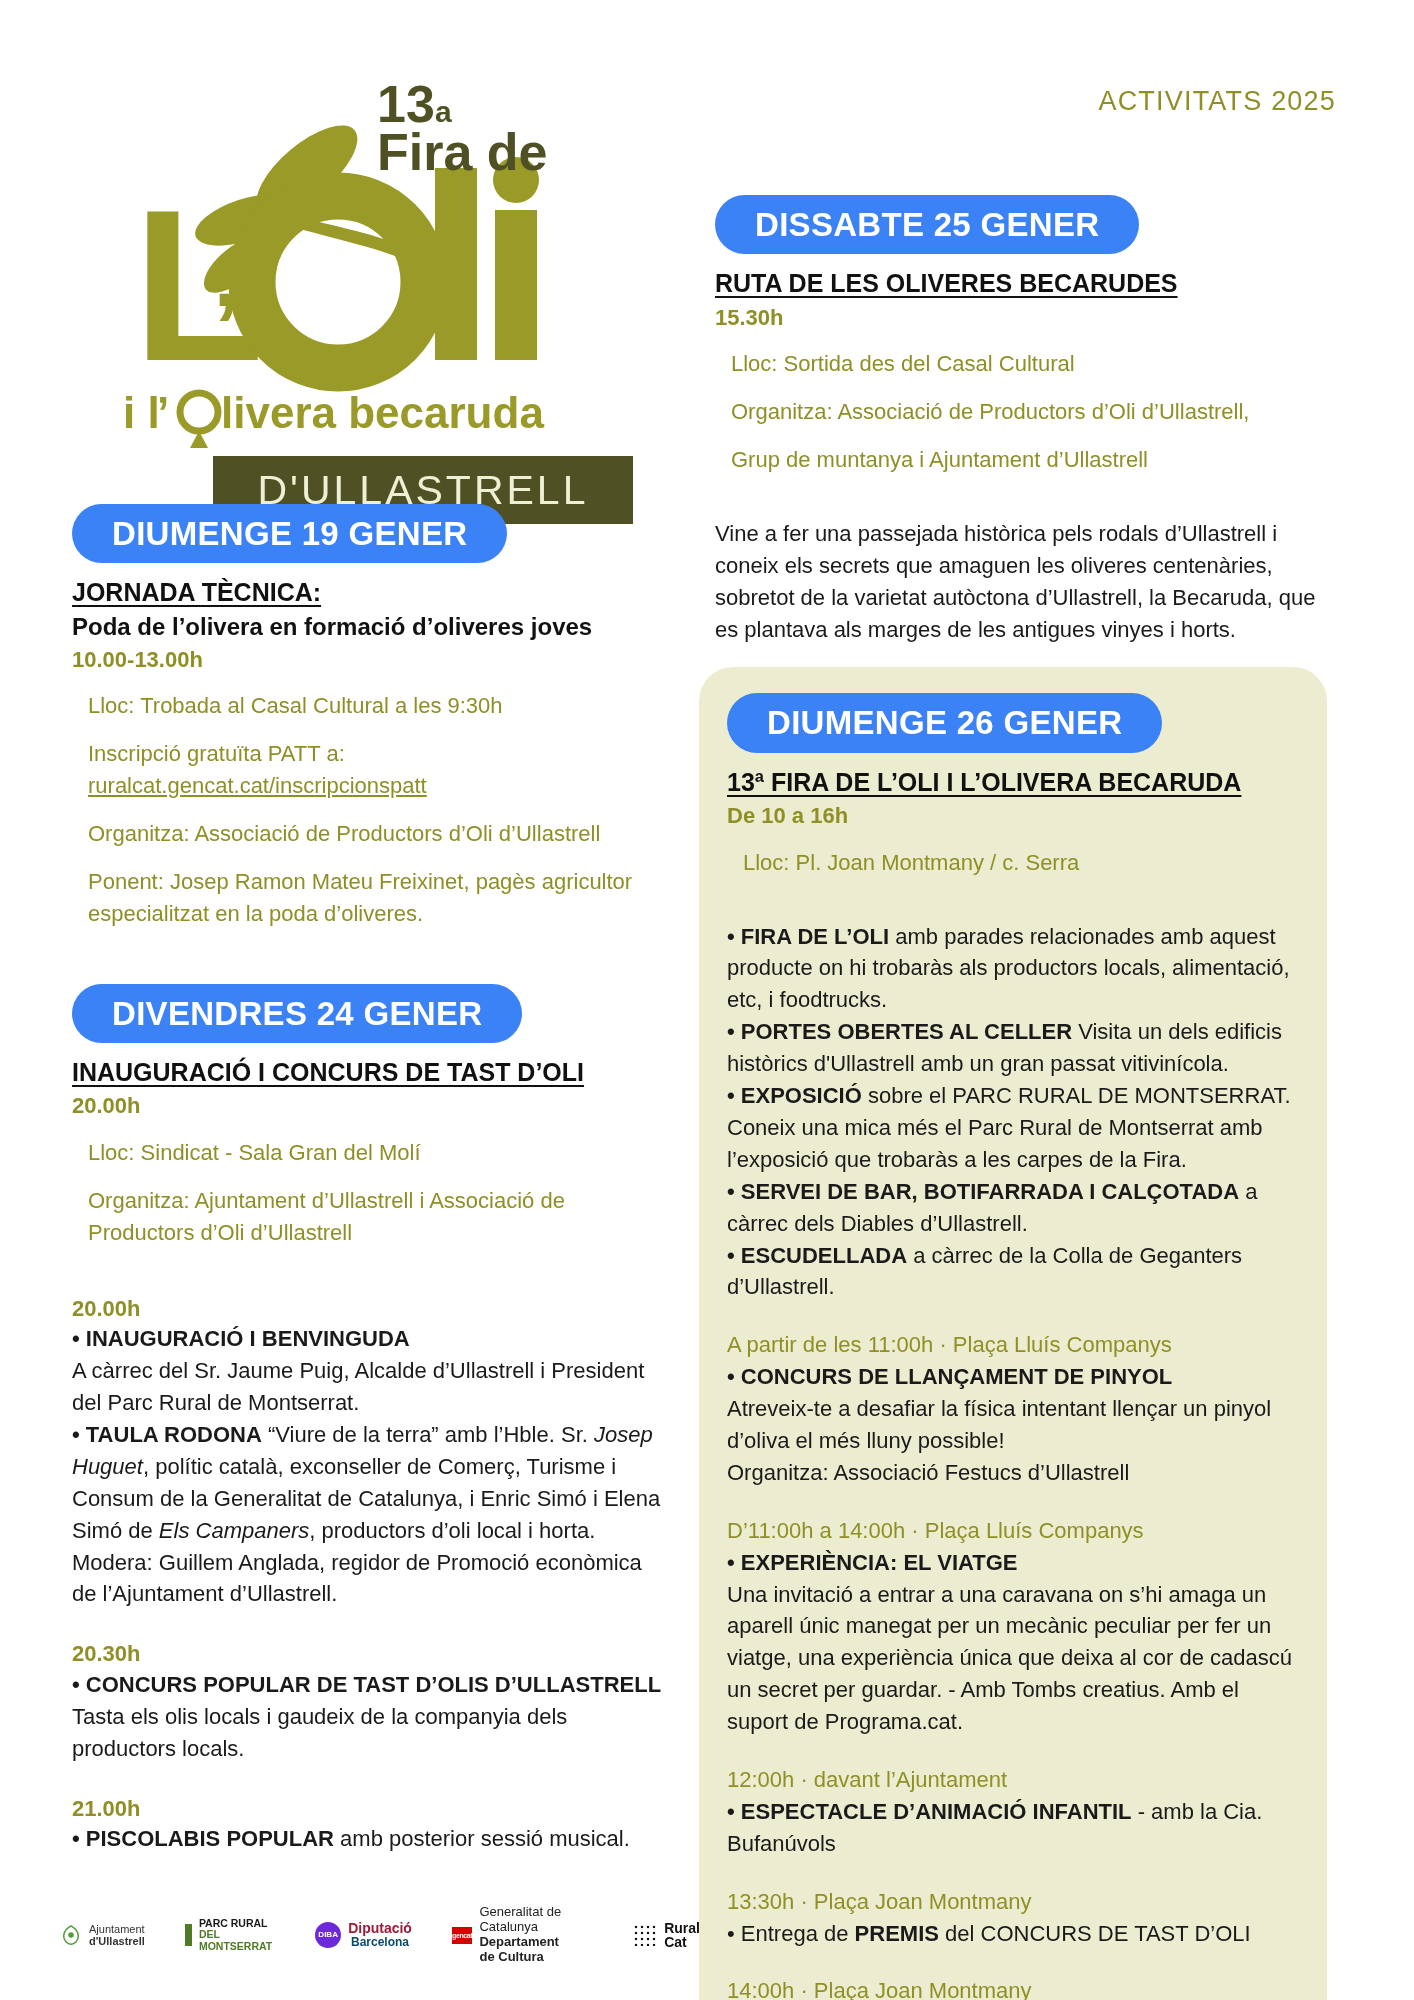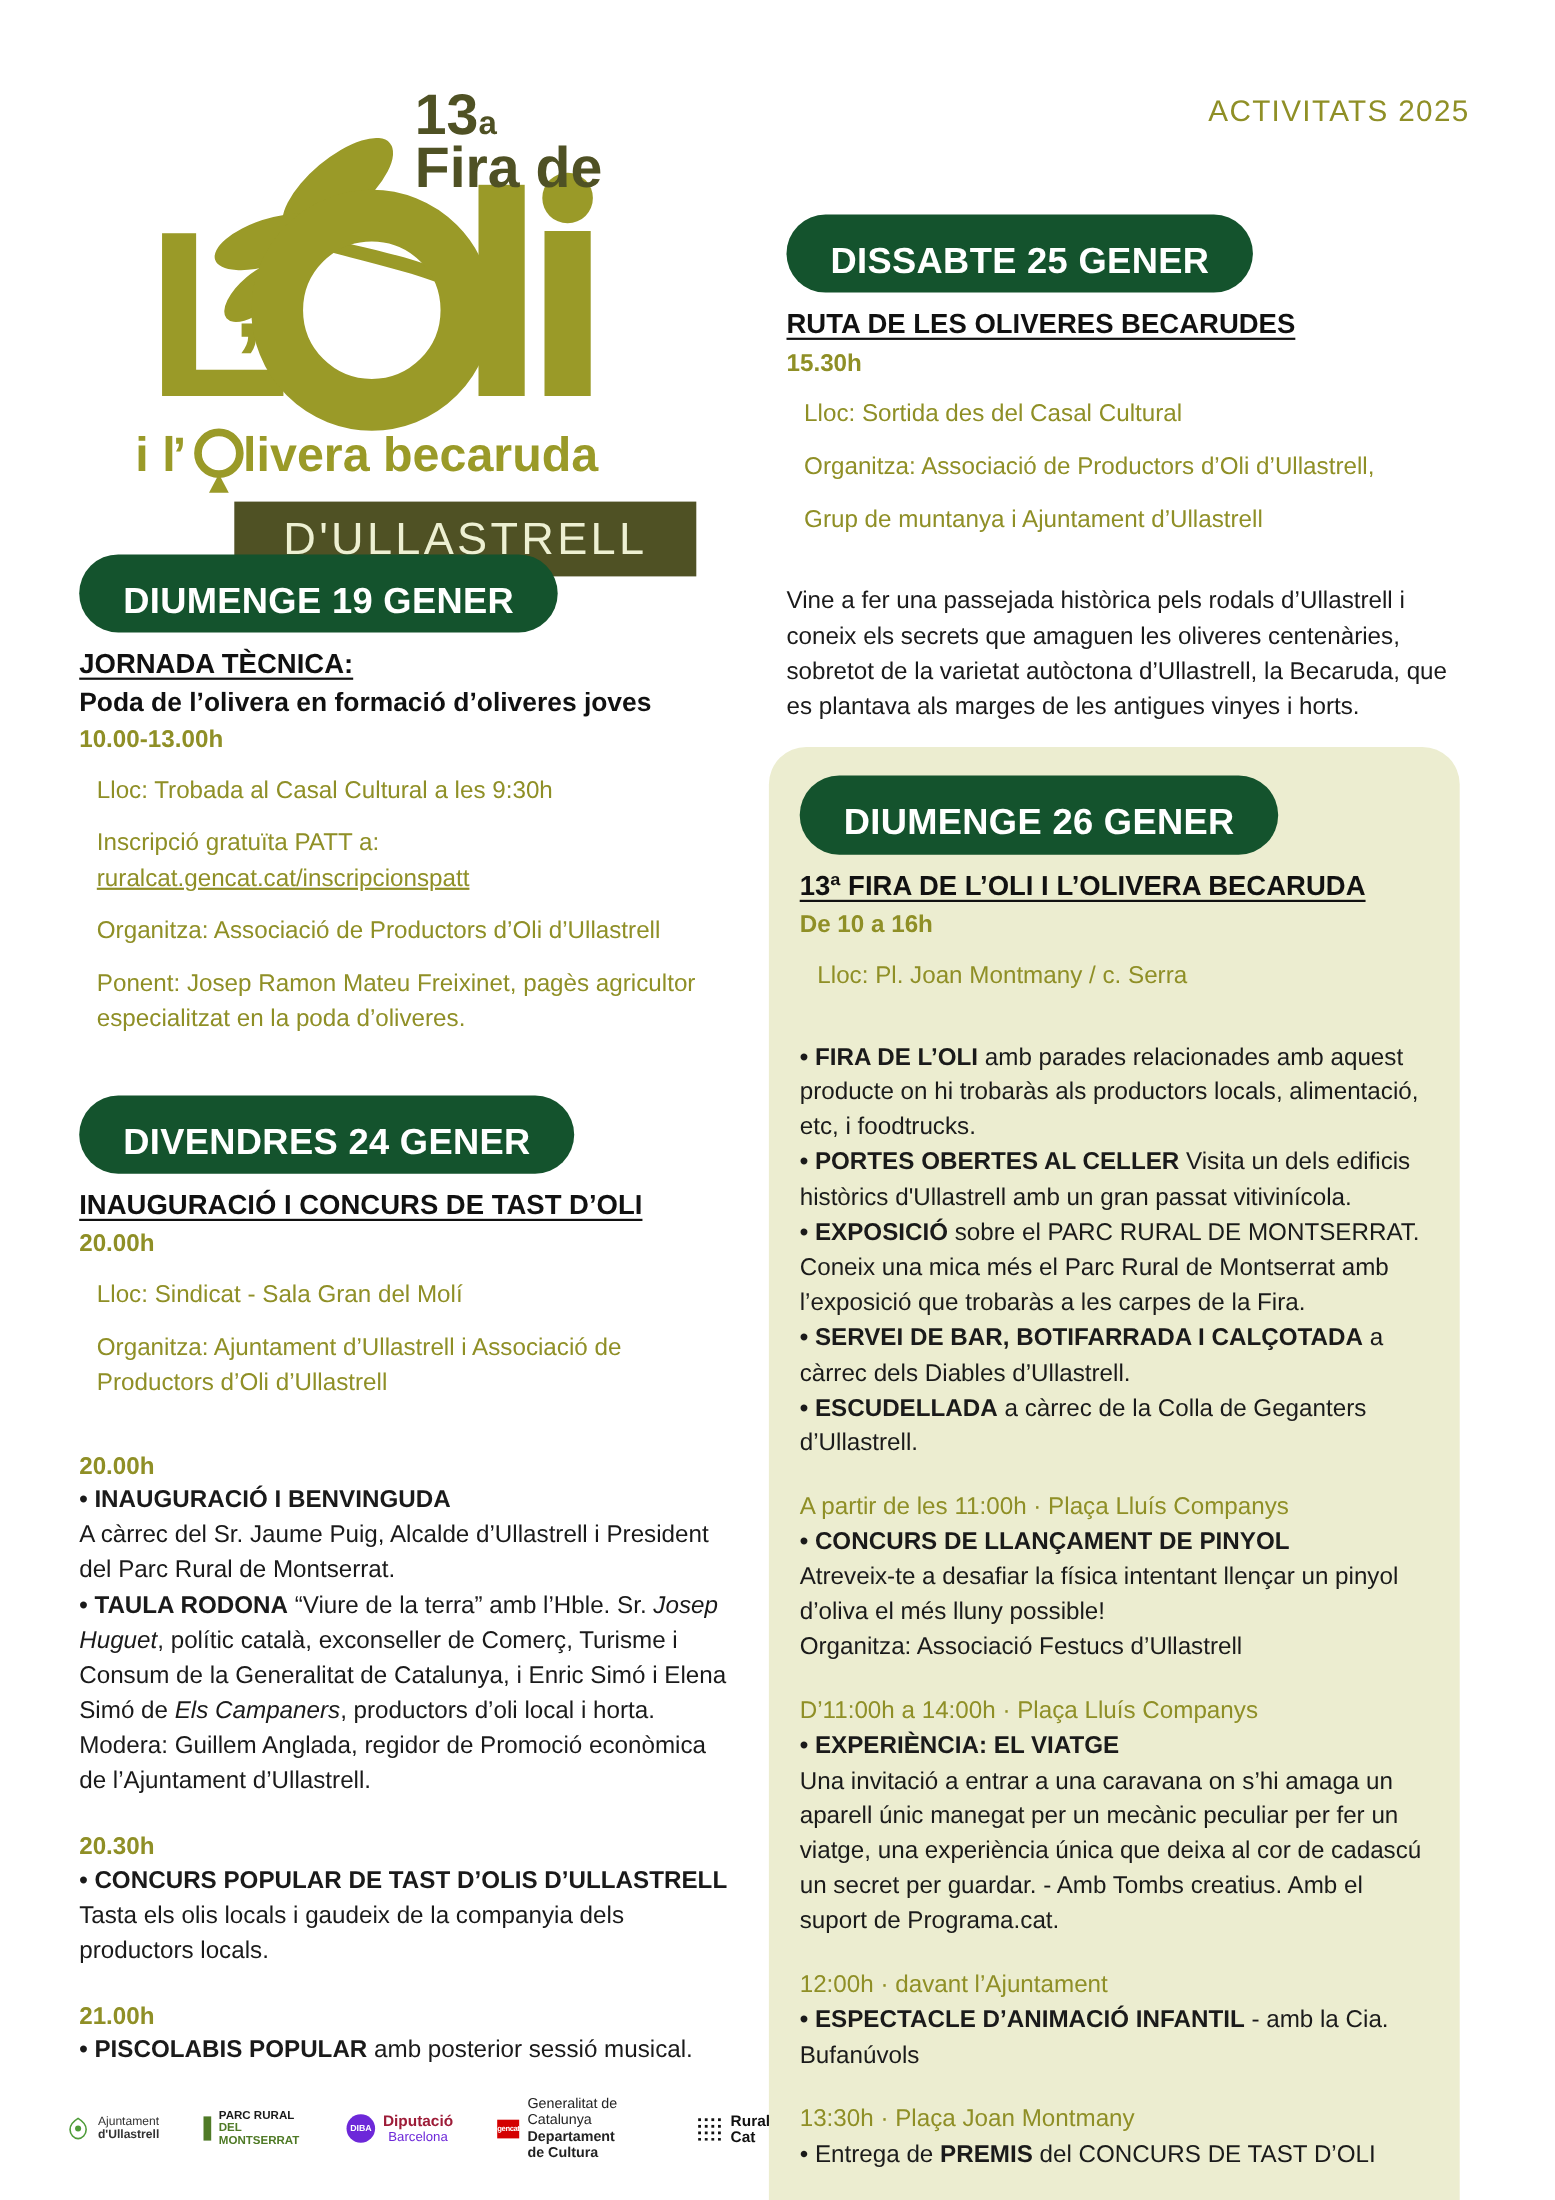--- a/index.html
+++ b/index.html
@@ -43,24 +43,24 @@
     padding:26px 28px 34px 28px;
     margin-top:22px;
     margin-left:-16px;
     width:628px;
     box-sizing:border-box;
   }
 
   
   .pill{
     display:inline-block;
-    background:#14532d;
+    background:#3b82f6;
     color:#ffffff;
     border-radius:40px;
-    padding:24px 40px 11px 40px;
+    padding:12px 40px 11px 40px;
     font-size:33px;
     font-weight:700;
     letter-spacing:0.3px;
     line-height:1.1;
     margin-bottom:10px;
   }
 
   
   .ev-title{
     font-size:25px;font-weight:700;color:#111;
@@ -103,21 +103,21 @@
     background:#4f7a26;width:9px;height:22px;display:inline-block;
   }
   .prm-txt{font-size:10.5px;line-height:1.1;color:#1a1a1a;font-weight:700;}
   .prm-txt .gr{color:#4f7a26;}
   .dib-circ{
     width:26px;height:26px;border-radius:50%;background:#6d28d9;
     color:#fff;font-size:8px;display:flex;align-items:center;
     justify-content:center;text-align:center;line-height:1;font-weight:700;
   }
   .dib-txt{font-size:14px;color:#9d1c38;font-weight:700;line-height:1.05;text-align:center;}
-  .dib-txt .sm{font-size:12px;color:#6d28d9;font-weight:400;}
+  .dib-txt .sm{font-size:12px;color:#0c4a6e;font-weight:700;}
   .gen-mark{
     width:26px;height:17px;background:#d40000;color:#fff;font-size:7px;
     display:flex;align-items:center;justify-content:center;font-weight:700;letter-spacing:-0.4px;
   }
   .gen-txt{font-size:13px;line-height:1.15;color:#222;}
   .gen-txt b{font-weight:700;}
   .rc-dots{
     width:24px;height:22px;
     background-image:
       radial-gradient(circle, #111 1.4px, transparent 1.6px);

